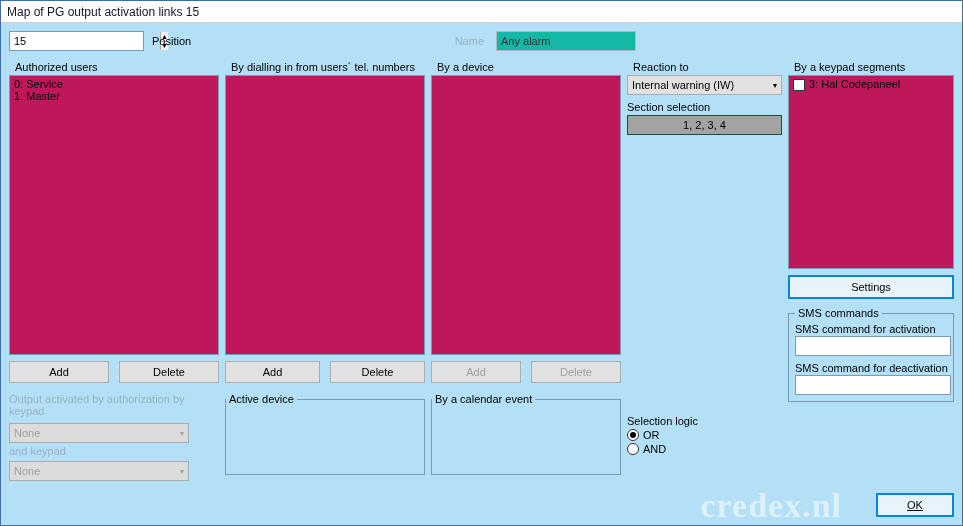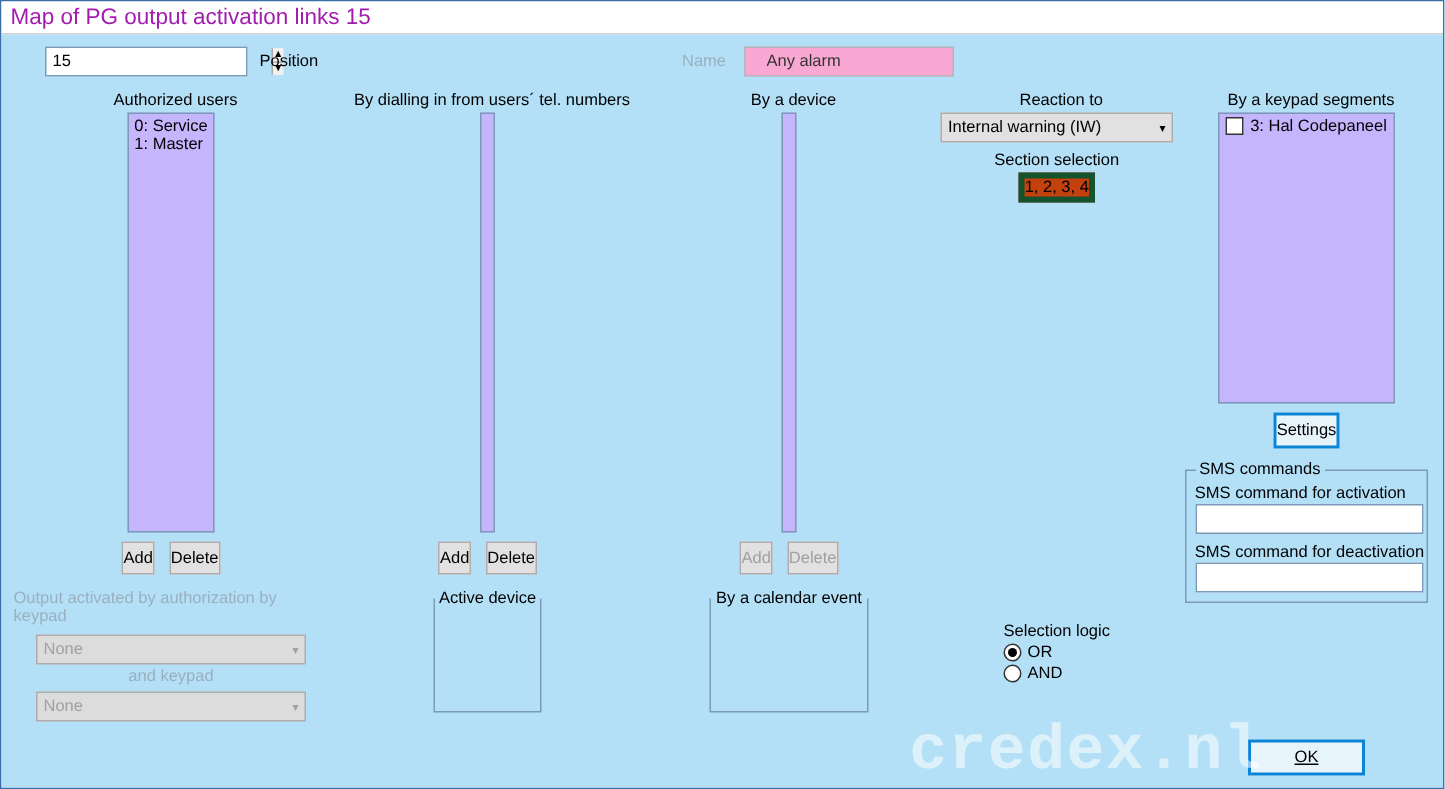--- a/index.html
+++ b/index.html
@@ -1,65 +1,65 @@
 <!DOCTYPE html>
 <html><head>
 <meta charset="utf-8">
 <style>
   * { box-sizing: border-box; margin: 0; padding: 0; font-family: "Segoe UI", Tahoma, sans-serif; font-size: 11px; }
   body { background: #fff; }
   .window { width: 963px; height: 526px; border: 1px solid #3a6fa8; display: flex; flex-direction: column; }
   .titlebar { background: #fff; height: 22px; display: flex; align-items: center; padding: 0 6px; border-bottom: 1px solid #d0d0d0; }
-  .titlebar-text { font-size: 15px; color: #a21caf; }
+  .titlebar-text { font-size: 12px; color: #0f172a; }
   .client { flex: 1; background: #b3e0f7; padding: 8px; display: flex; flex-direction: column; position: relative; }
 
-  .top-row { display: flex; align-items: center; gap: 8px; margin-bottom: 10px; margin-left: 21px; }
+  .top-row { display: flex; align-items: center; gap: 8px; margin-bottom: 10px; }
   .spinner { display: flex; width: 135px; height: 20px; background: #fff; border: 1px solid #7a9ab8; }
   .spinner input { flex: 1; border: none; padding: 0 4px; outline: none; background: transparent; }
   .spinbtns { width: 16px; display: flex; flex-direction: column; border-left: 1px solid #aaa; }
   .spinbtn { flex: 1; display: flex; align-items: center; justify-content: center; background: #f0f0f0; border-bottom: 1px solid #aaa; font-size: 7px; line-height: 1; cursor: pointer; }
   .spinbtn:last-child { border-bottom: none; }
   .field-label { color: #000; }
   .field-label.disabled { color: #9ab0c0; }
-  .name-input { width: 140px; height: 20px; background: #f9a8d4; border: 1px solid #b0b8be; padding: 0 14px; color: #333; }
+  .name-input { width: 140px; height: 20px; background: #14b8a6; border: 1px solid #b0b8be; padding: 0 4px; color: #333; }
 
   .main-area { flex: 1; display: flex; gap: 6px; }
-  .col { display: flex; flex-direction: column; align-items: center; }
+  .col { display: flex; flex-direction: column; }
   
   .group-label { color: #000; margin-bottom: 2px; padding-left: 6px; }
-  .listbox { background: #c4b5fd; border: 1px solid #7a9ab8; padding: 2px 4px; overflow: auto; }
+  .listbox { background: #be185d; border: 1px solid #7a9ab8; padding: 2px 4px; overflow: auto; }
   .listbox .item { white-space: nowrap; }
 
   .btn { height: 22px; background: #e1e1e1; border: 1px solid #adadad; cursor: pointer; display: flex; align-items: center; justify-content: center; }
   .btn.disabled { color: #a0a0a0; background: #e1e1e1; cursor: default; }
   .btn.primary { border: 2px solid #0a84d6; background: #e8f4fc; }
   .btn-row { display: flex; gap: 10px; margin-top: 6px; }
   .btn-row .btn { flex: 1; }
 
   .dropdown { height: 20px; background: #e1e1e1; border: 1px solid #adadad; display: flex; align-items: center; padding: 0 4px; position: relative; }
   .dropdown.disabled { color: #a0a0a0; background: #dcdcdc; }
   .dropdown .arrow { margin-left: auto; font-size: 8px; }
-  .section-box { height: 20px; background: #c2410c; border: 4px solid #14532d; display: flex; align-items: center; justify-content: center; }
+  .section-box { height: 20px; background: #a3a3a3; border: 1px solid #14532d; display: flex; align-items: center; justify-content: center; }
 
   .radio-row { display: flex; align-items: center; gap: 4px; margin-bottom: 2px; }
   .radio { width: 12px; height: 12px; border: 1px solid #333; border-radius: 50%; background: #fff; display: flex; align-items: center; justify-content: center; }
   .radio.checked::after { content: ""; width: 6px; height: 6px; border-radius: 50%; background: #000; }
 
   .checkbox { width: 12px; height: 12px; border: 1px solid #333; background: #fff; display: inline-block; vertical-align: middle; margin-right: 4px; }
 
   fieldset.sms { border: 1px solid #7a9ab8; padding: 4px 2px 6px 6px; margin-top: 8px; }
   fieldset.sms legend { padding: 0 3px; }
   fieldset.sms .txt { width: 100%; height: 20px; background: #fff; border: 1px solid #7a9ab8; margin-top: 1px; }
 
   fieldset.bottom-box { border: 1px solid #7a9ab8; background: transparent; }
   fieldset.bottom-box legend { padding: 0 3px; }
 
   .disabled-text { color: #9ab0c0; }
 
-  .watermark { position: absolute; right: 120px; bottom: 0px; font-size: 42px; font-weight: 600; color: rgba(255,255,255,0.55); letter-spacing: 1px; pointer-events: none; font-family: Liberation Mono, monospace; }
+  .watermark { position: absolute; right: 120px; bottom: 0px; font-size: 34px; font-weight: 600; color: rgba(255,255,255,0.55); letter-spacing: 1px; pointer-events: none; font-family: Liberation Serif, serif; }
 </style>
 </head>
 <body>
 
 <div class="window">
   <div class="titlebar">
     <span class="titlebar-text">Map of PG output activation links 15</span>
   </div>
 
   <div class="client">

